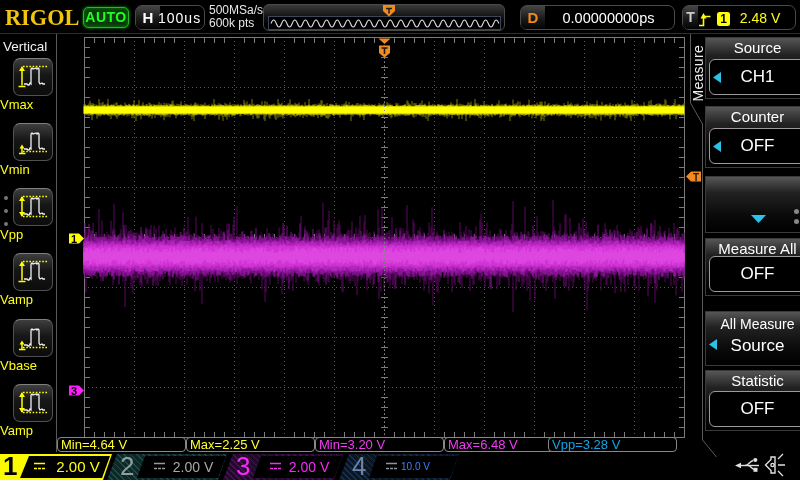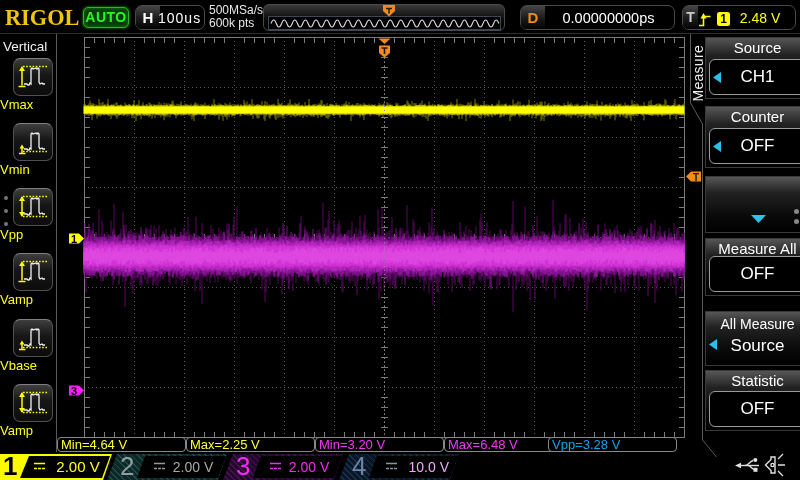--- a/index.html
+++ b/index.html
@@ -233,21 +233,21 @@
     <div style="position:absolute;left:32px;top:0;width:48px;text-align:center;font-size:14px;color:#fa28fa;line-height:22px">2.00 V</div>
   </div>
 </div>
 <div style="position:absolute;left:339px;top:454px;width:120px;height:26px;background:repeating-linear-gradient(45deg,#0a1624 0 3.2px,#15314f 3.2px 4.3px);clip-path:polygon(10px 0,120px 0,111px 100%,0 100%)">
   <div style="position:absolute;left:13px;top:-3px;font-size:26px;color:#6d84a6">4</div>
   <div style="position:absolute;left:30px;top:2px;width:89px;height:22px;background:#000;clip-path:polygon(8px 0,89px 0,81px 100%,0 100%)">
     <svg width="13" height="9" viewBox="0 0 13 9" style="position:absolute;left:16px;top:6px">
         <path d="M1 1.5h11" stroke="#8a95a0" stroke-width="1.7"></path>
         <path d="M1 6.5h3M5 6.5h3M9 6.5h3" stroke="#8a95a0" stroke-width="1.7"></path>
       </svg>
-    <div style="position:absolute;left:32px;top:0;width:48px;text-align:right;font-size:14px;color:#f0abfc;line-height:22px">10.0 V</div>
+    <div style="position:absolute;left:32px;top:0;width:48px;text-align:left;font-size:10px;color:#3b82f6;line-height:22px">10.0 V</div>
   </div>
 </div>
 <svg width="64" height="27" viewBox="0 0 64 27" style="position:absolute;left:733px;top:453px" xmlns="http://www.w3.org/2000/svg">
   <g stroke="#e0e0e0" stroke-width="1.4" fill="none">
     <path d="M6 12.5 H26"></path>
     <path d="M12 12.5 C15 12.5 16 9 20 7.5"></path>
     <path d="M15 12.5 C18 12.5 18 16 22 16.5"></path>
   </g>
   <polygon points="2,12.5 8,9.7 8,15.3" fill="#e0e0e0"></polygon>
   <circle cx="22.3" cy="7" r="2.1" fill="#e0e0e0"></circle>

